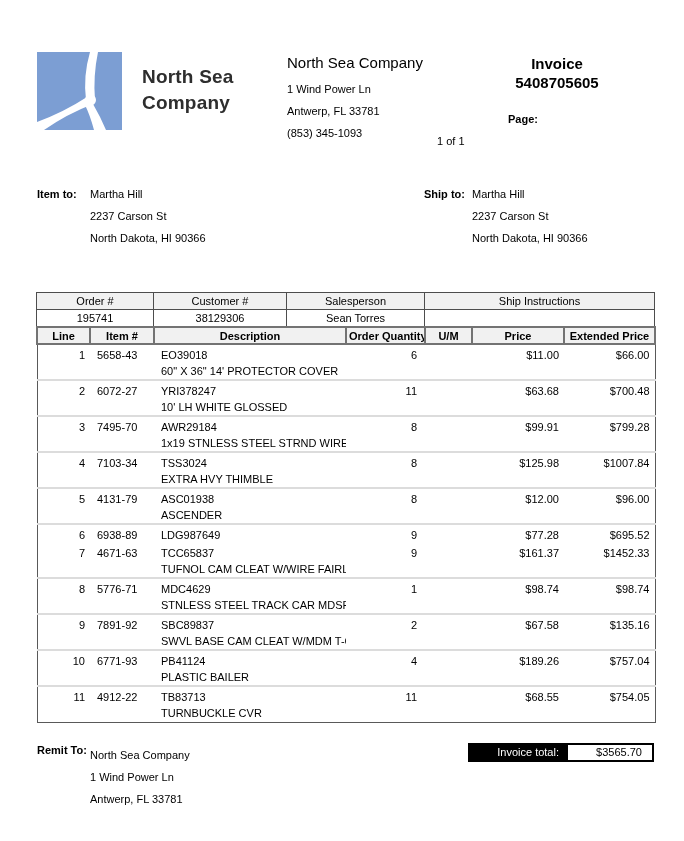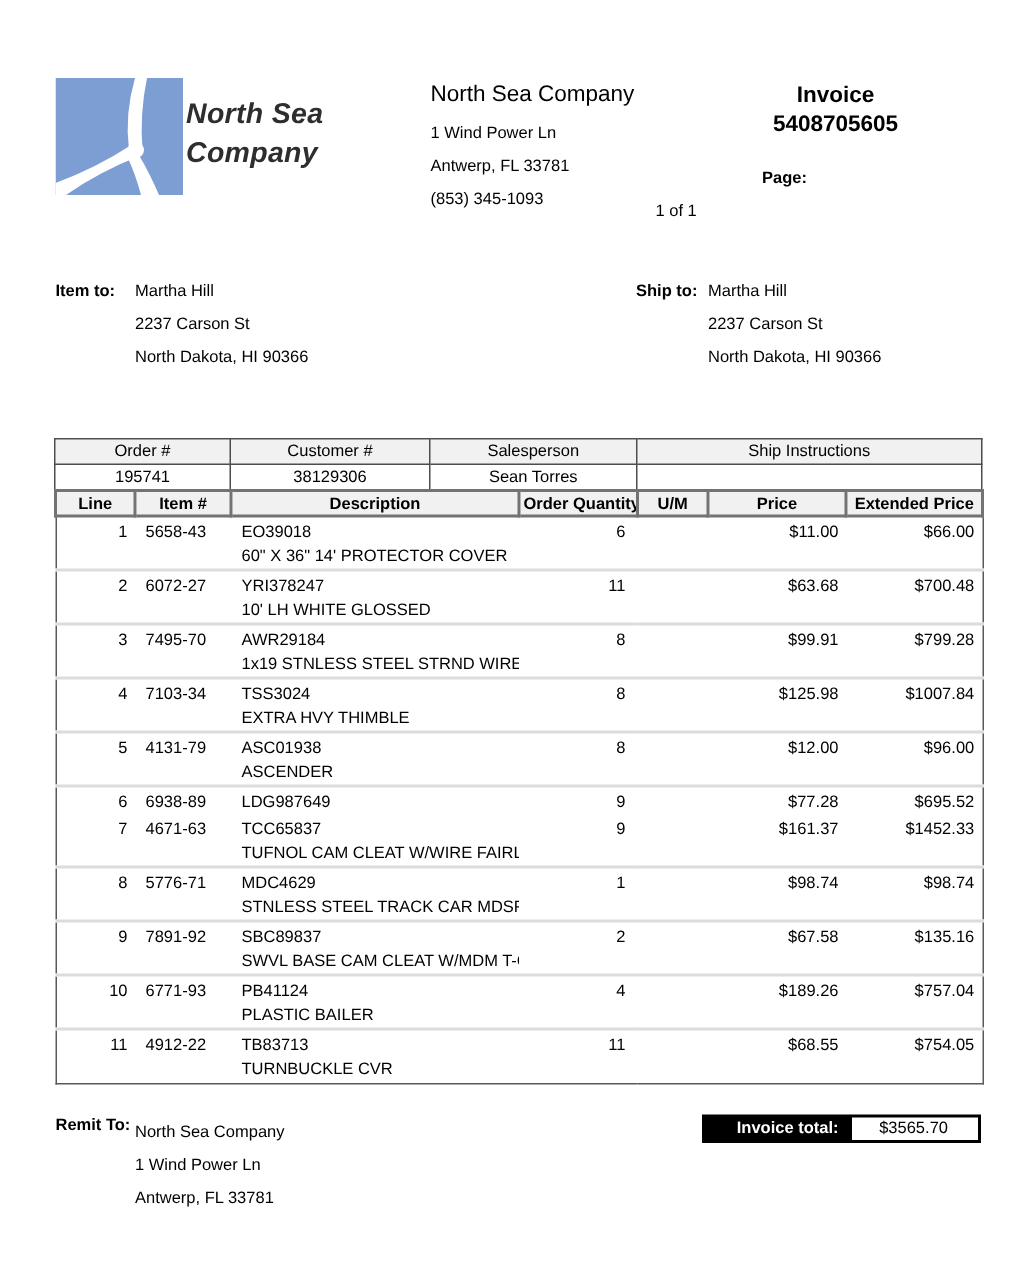--- a/index.html
+++ b/index.html
@@ -3,21 +3,21 @@
 <meta charset="utf-8">
 <style>
   * { margin:0; padding:0; box-sizing:border-box; }
   html,body { background:#ffffff; }
   body { font-family:"Liberation Sans", sans-serif; color:#000; }
   .page { position:relative; width:684px; height:841px; background:#fff; overflow:hidden; }
 
   
   .logo { position:absolute; left:37px; top:52px; width:85px; height:78px; }
   .logo svg { display:block; width:100%; height:100%; }
-  .logo-text { position:absolute; left:124px; top:64px; font-size:19px; font-weight:bold; line-height:26px; color:#2e2e2e; letter-spacing:0.2px;font-style:italic; }
+  .logo-text { position:absolute; left:142px; top:64px; font-size:19px; font-weight:bold; line-height:26px; color:#2e2e2e; letter-spacing:0.2px; }
   .addr-block { position:absolute; left:287px; top:52px; font-size:11px; line-height:22px; }
   .addr-name { font-size:15px; line-height:22px; margin-bottom:4px; }
   .inv-title { position:absolute; left:430px; top:54px; width:254px; text-align:center; font-size:15px; font-weight:bold; line-height:19px; }
   .inv-meta { position:absolute; left:430px; top:108px; width:254px; font-size:11px; }
   .meta-row { display:flex; line-height:22px;flex-direction:column; }
   .meta-label { width:108px; text-align:right; font-weight:bold; }
   .meta-value { margin-left:7px; text-align:left; }
 
   
   .party { position:absolute; top:183px; font-size:11px; line-height:22px; }
@@ -44,22 +44,22 @@
   .col-item  { text-align:left;  padding-left:7px; }
   .col-desc  { text-align:left;  padding-left:7px; }
   .col-qty   { text-align:right; padding-right:8px; }
   .col-um    { text-align:center; }
   .col-price { text-align:right; padding-right:5px; }
   .col-ext   { text-align:right; padding-right:5px; }
 
   
   .remit-label { position:absolute; left:37px; top:744px; font-size:11px; font-weight:bold; }
   .remit-lines { position:absolute; left:90px; top:744px; font-size:11px; line-height:22px; }
-  .total-label-box { position:absolute; left:468px; top:743px; width:98px; height:19px; background:#000; color:#fff; font-size:11px; font-weight:bold; text-align:right; line-height:19px; padding-right:7px; }
-  .total-value-box { position:absolute; left:566px; top:743px; width:88px; height:19px; background:#fff; border:2px solid #000; font-size:11px; text-align:right; line-height:15px; padding-right:20px; }
+  .total-label-box { position:absolute; left:468px; top:743px; width:98px; height:19px; background:#000; color:#fff; font-size:11px; font-weight:normal; text-align:right; line-height:19px; padding-right:7px; }
+  .total-value-box { position:absolute; left:566px; top:743px; width:88px; height:19px; background:#fff; border:2px solid #000; font-size:11px; text-align:right; line-height:15px; padding-right:10px; }
 </style>
 </head>
 <body>
 
 <div class="page">
 
   <div class="logo">
     <svg viewBox="0 0 85 78" xmlns="http://www.w3.org/2000/svg">
       <rect x="0" y="0" width="85" height="78" fill="#7C9ED3"></rect>
       <path d="M49,48 Q46,24 53,0 L61,0 Q56,24 58,48 Z" fill="#ffffff"></path>

